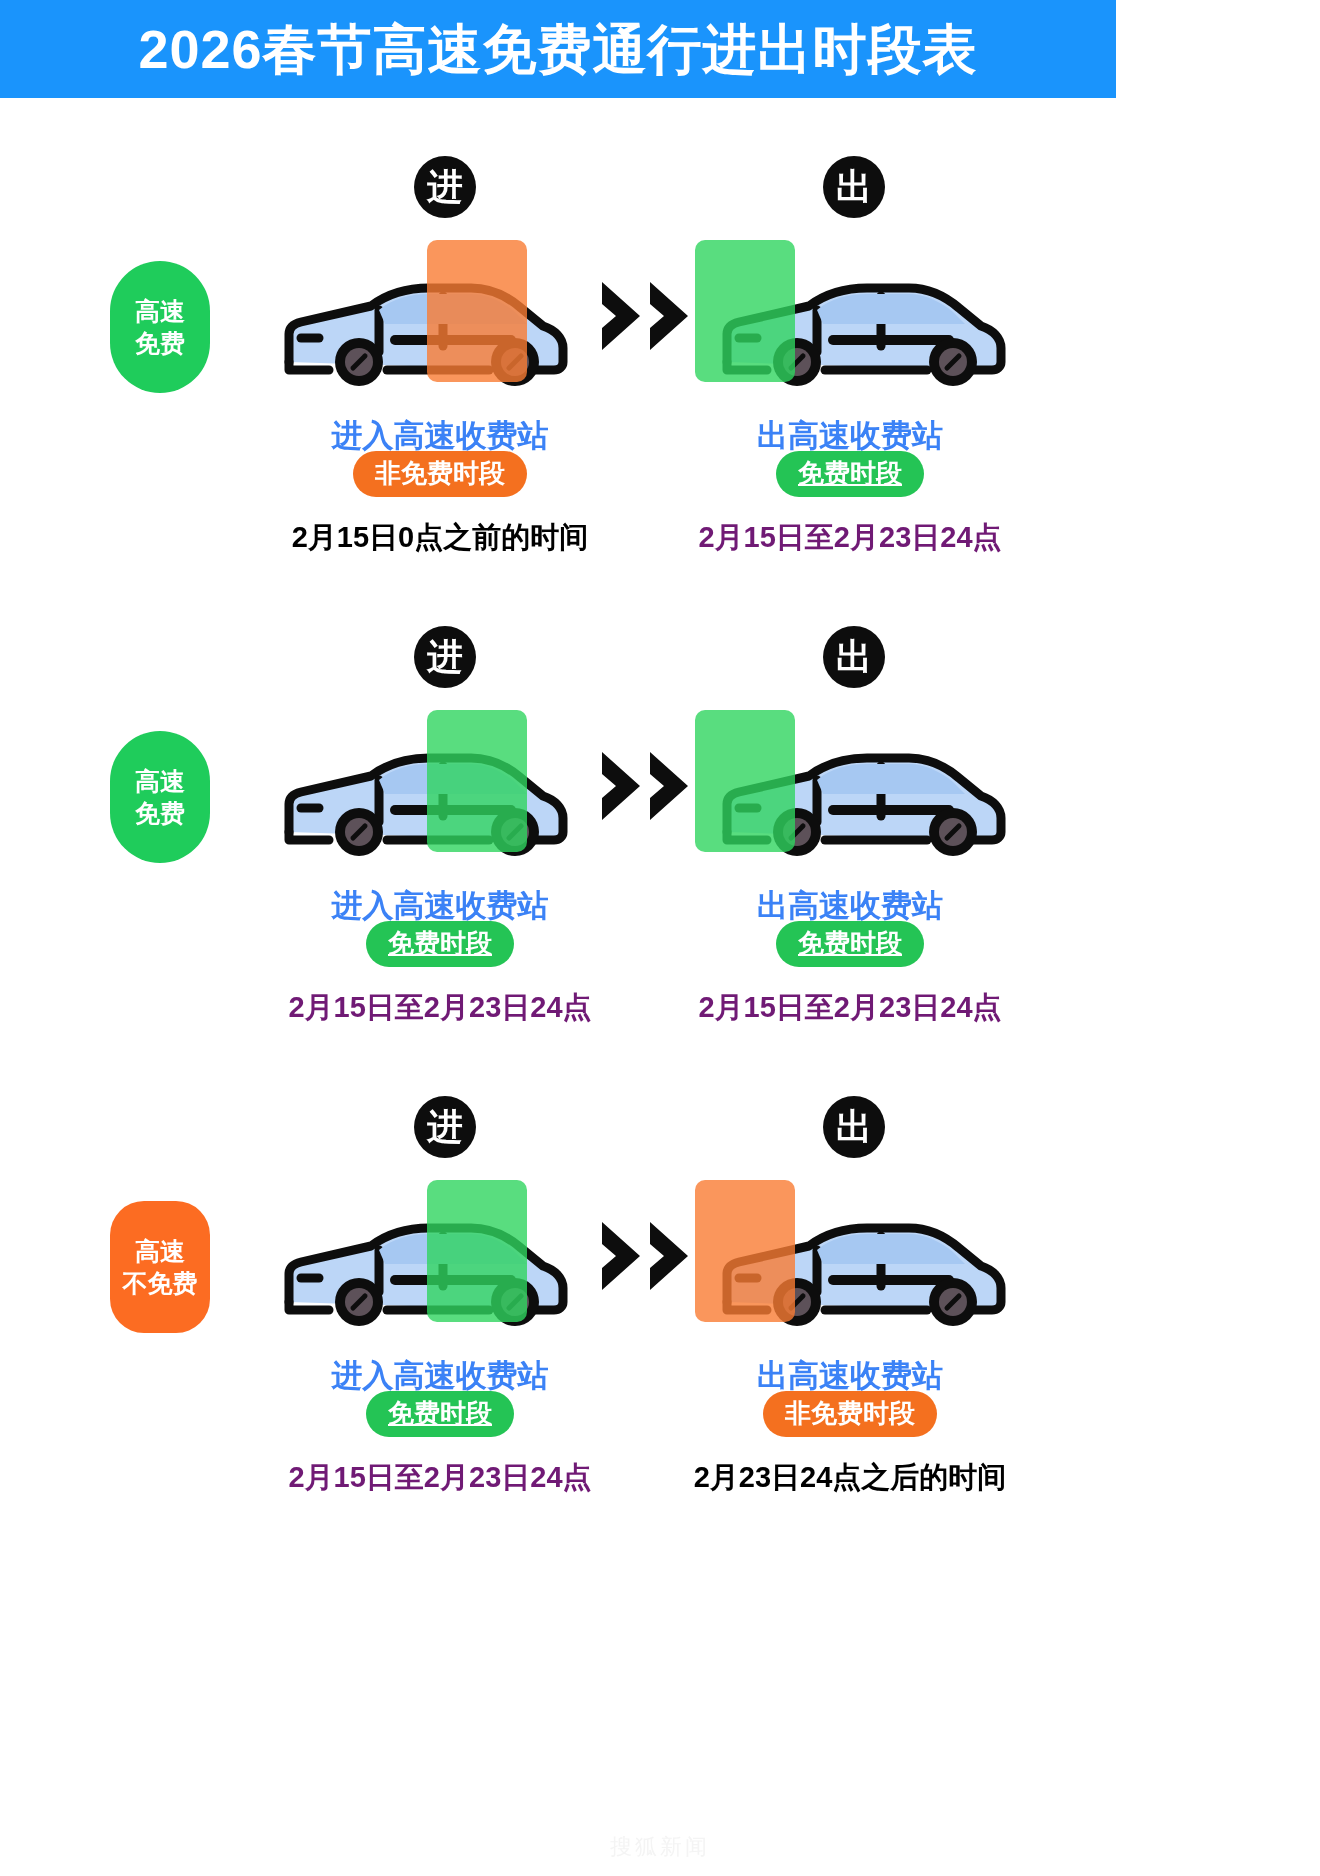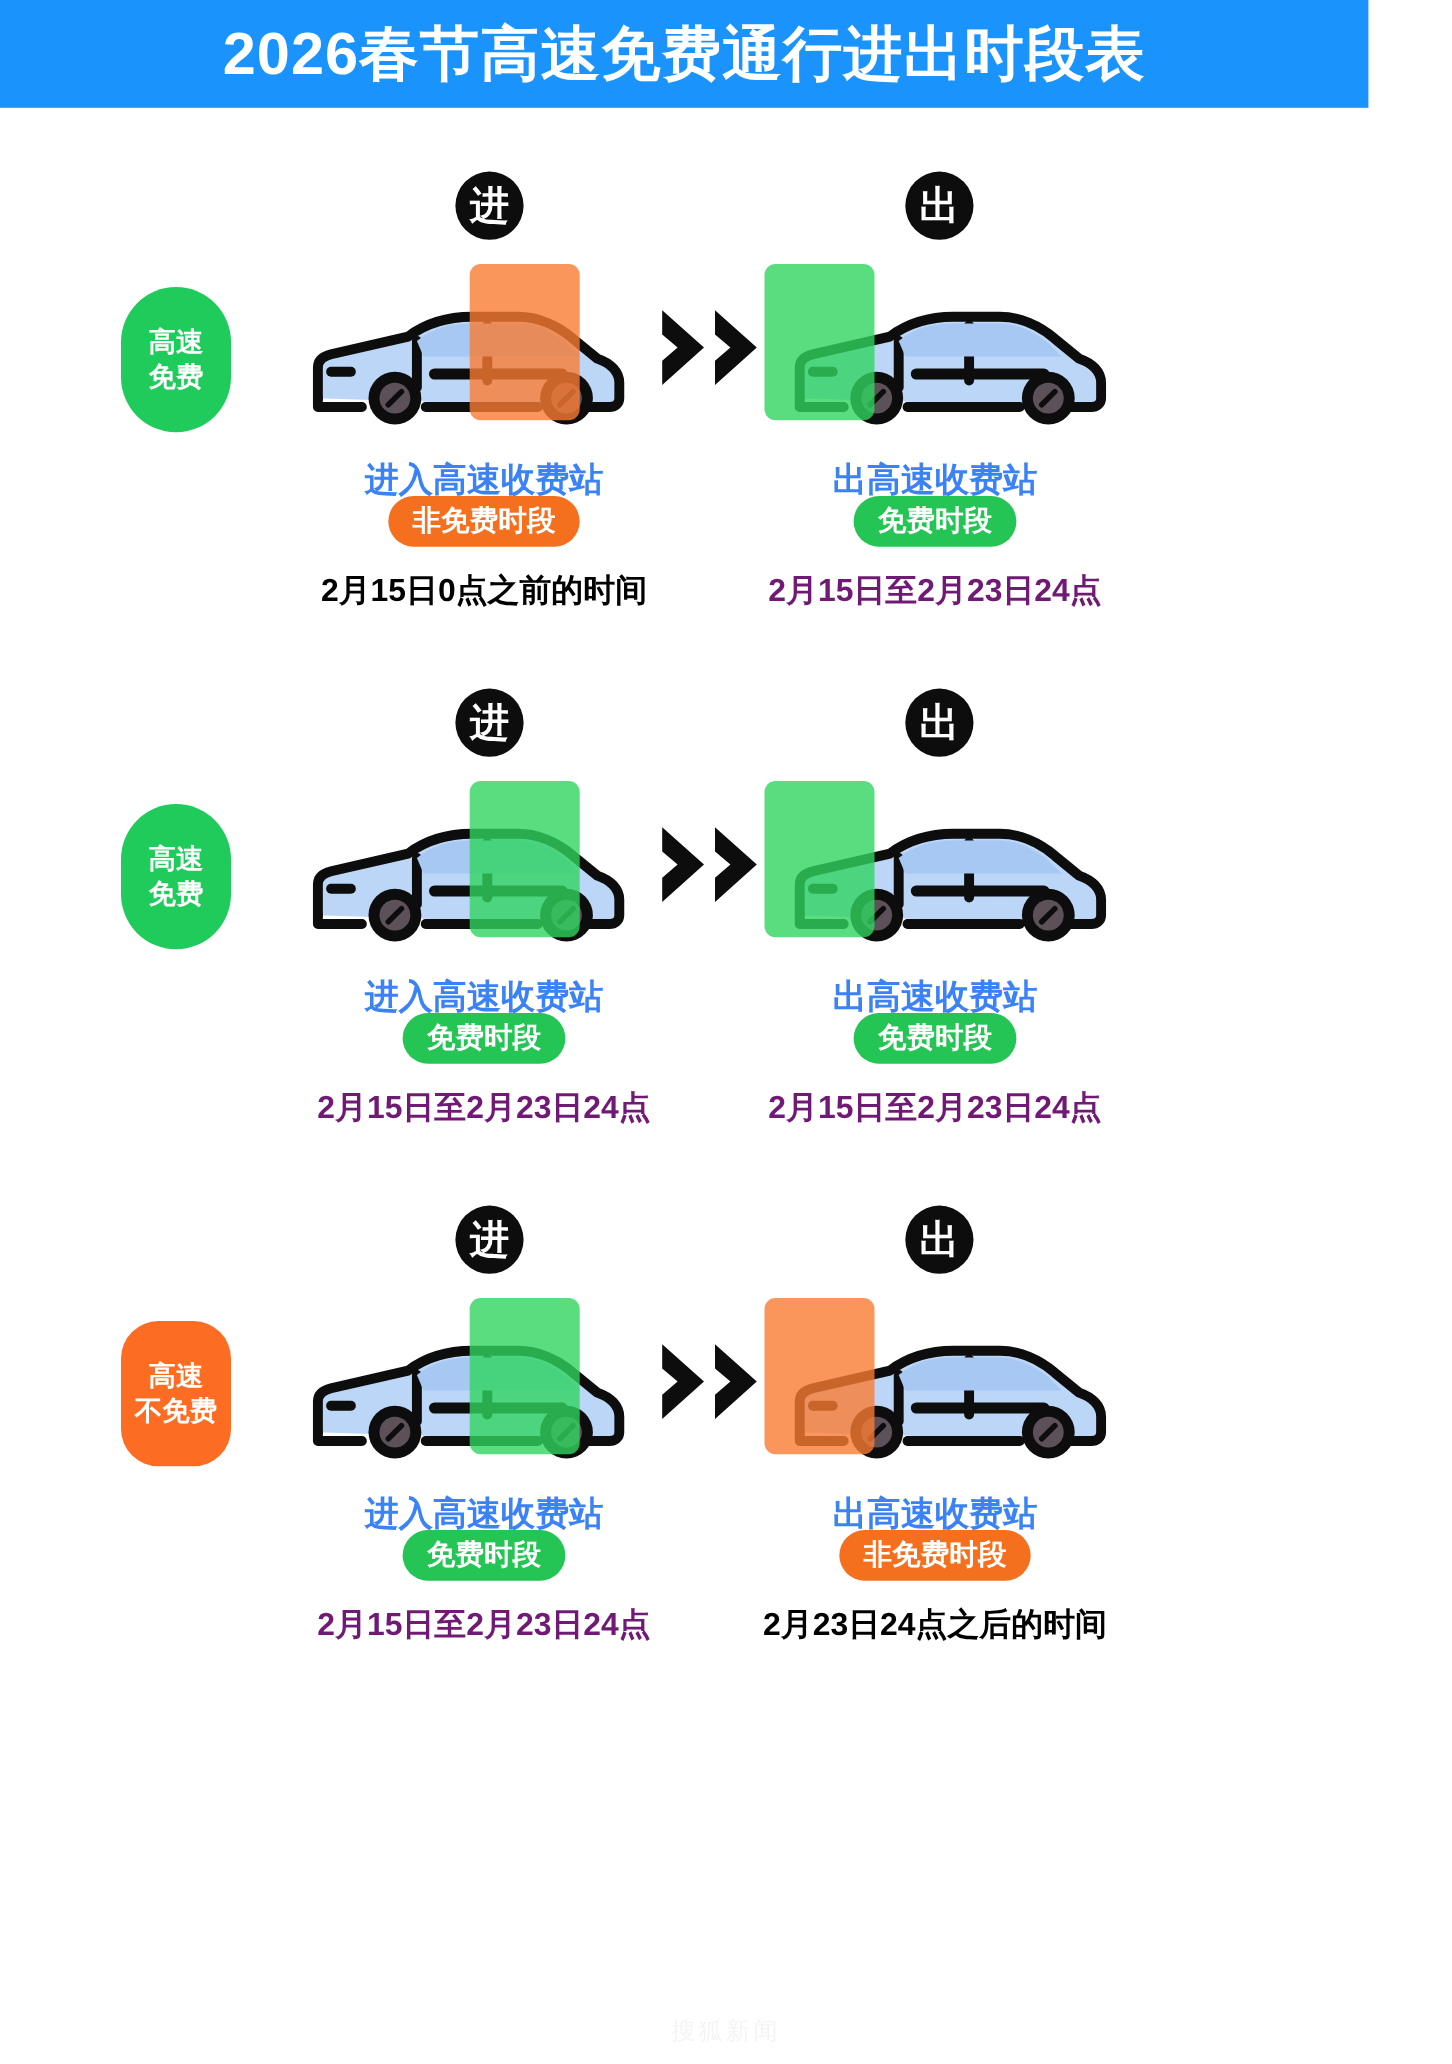--- a/index.html
+++ b/index.html
@@ -6,21 +6,21 @@
   html, body {
     width: 1320px;
     height: 1876px;
     background: #ffffff;
     font-family: "Liberation Sans", "DejaVu Sans", sans-serif;
     overflow: hidden;
   }
 
   
   .header {
-    width: 1244px;
+    width: 1116px;
     height: 98px;
     background: #1a94fc;
     display: flex;
     align-items: center;
     justify-content: center;
   }
   .header-title {
     color: #ffffff;
     font-size: 54px;
     font-weight: bold;
@@ -133,21 +133,21 @@
   
   .period-pill {
     padding: 9px 22px 11px 22px;
     border-radius: 24px;
     color: #ffffff;
     font-size: 26px;
     font-weight: bold;
     line-height: 1;
     white-space: nowrap;
   }
-  .period-pill.green  { background: #24c455; }
+  .period-pill.green  { background: #24c455; text-decoration: underline; }
   .period-pill.orange { background: #f4701f; }
 
   
   .date-text {
     margin-top: 26px;
     font-size: 29px;
     font-weight: bold;
     line-height: 1;
     white-space: nowrap;
   }

